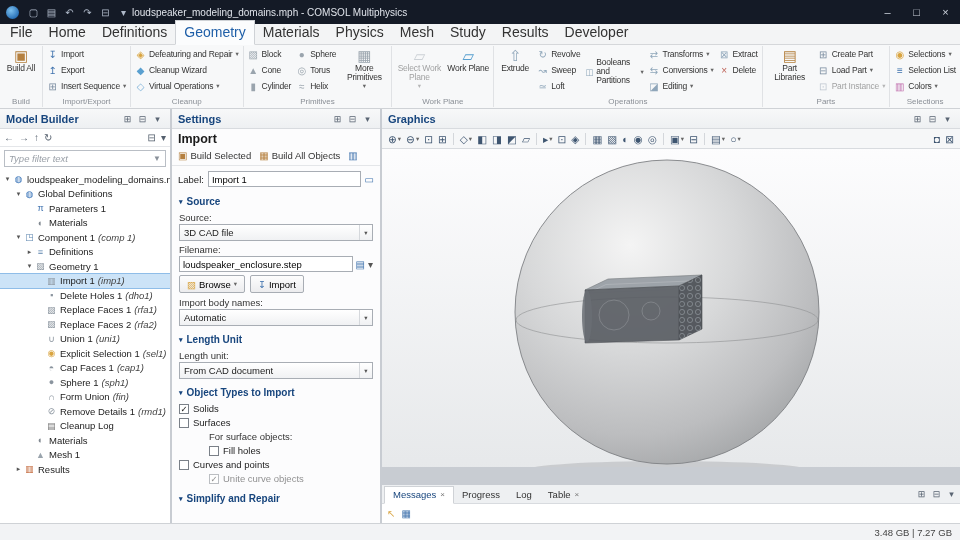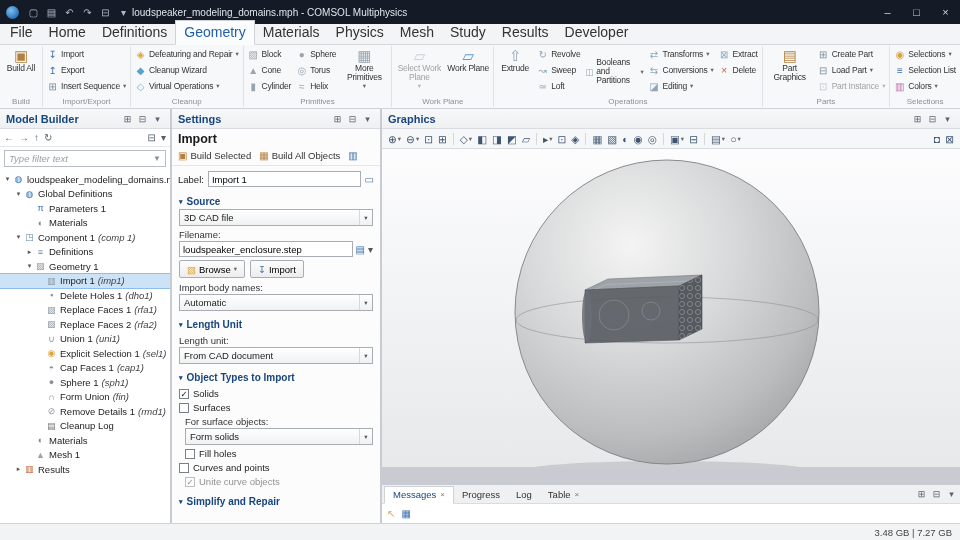--- a/index.html
+++ b/index.html
@@ -80,21 +80,21 @@
 .f-label{font-size:9.5px;color:#333;margin:3px 0 1px}
 .f-select{height:17px;border:1px solid #a8adb4;background:linear-gradient(#ffffff,#f0f1f3);display:flex;align-items:center;padding:0 0 0 4px;margin-bottom:2px}
 .f-selval{flex:1;font-size:9.5px;white-space:nowrap;overflow:hidden}
 .f-selarrow{font-size:6.5px;color:#555;border-left:1px solid #d5d8dc;width:13px;text-align:center;align-self:stretch;display:flex;align-items:center;justify-content:center}
 .f-filerow{display:flex;align-items:center;gap:3px;margin-bottom:3px}
 .f-filerow input{flex:1;height:16px;border:1px solid #a8adb4;font-size:9.5px;padding:0 3px;font-family:inherit;min-width:0}
 .fr-ic{font-size:10px}
 .f-check{display:flex;align-items:center;gap:4px;margin:3px 0;font-size:9.5px}
 .cb{width:10px;height:10px;border:1px solid #7a8088;background:#fff;font-size:8.5px;line-height:9px;text-align:center;color:#222;flex:0 0 auto}
 .cdis{opacity:.5}
-.ind{margin-left:6px}
+.ind{margin-left:30px}
 .f-btnrow{display:flex;gap:5px;margin:3px 0 4px}
 .f-btn{display:flex;align-items:center;gap:3px;border:1px solid #a8adb4;background:linear-gradient(#fdfdfd,#ececee);font-size:9.5px;padding:1px 7px;height:18px;font-family:inherit;border-radius:2px}
 
 
 .gtoolbar{height:20px;background:#f6f7f8;border-bottom:1px solid #d8dbdf;display:flex;align-items:center;padding:0 4px;gap:1px;overflow:hidden;flex:0 0 auto}
 .gt-ic{display:flex;align-items:center;color:#3e5570;font-size:10.5px;padding:0 2px;height:16px;flex:0 0 auto}
 .ga{font-size:6.5px;color:#666;margin-left:1px}
 .gt-sep{width:1px;height:12px;background:#d4d7db;margin:0 3px;flex:0 0 auto}
 .gt-spacer{flex:1}
 .canvas{flex:1;position:relative;min-height:0;background:#fdfdfe}
@@ -305,21 +305,21 @@
               <span>Delete</span>
             </div>
           </div>
         </div>
         <div class="rgroup-label">Operations</div>
       </div>
       <div class="rgroup">
         <div class="rbody">
           <div class="rlarge">
             <span class="ric" style="color: rgb(181, 128, 63);">▤</span>
-            <span class="rlabel">Part Graphics</span>
+            <span class="rlabel">Part Libraries</span>
           </div>
           <div class="rstack">
             <div class="rsmall">
               <span class="ric-s" style="color: rgb(122, 140, 160);">⊞</span>
               <span>Create Part</span>
             </div>
             <div class="rsmall">
               <span class="ric-s" style="color: rgb(122, 140, 160);">⊟</span>
               <span>Load Part</span>
               <span class="rarrow">▾</span>
@@ -527,20 +527,21 @@
         <span>Label:</span>
         <input value="Import 1" style="">
         <span class="fr-ic" id="rename-ic" style="color: rgb(63, 114, 173);">▭</span>
       </div>
       <div class="set-body">
           <div class="sec">
             <div class="sec-h">
               <span class="sec-ch">▾</span>
               <span>Source</span>
             </div>
+            <div class="f-label">Source:</div>
             <div class="f-select">
               <span class="f-selval">3D CAD file</span>
               <span class="f-selarrow">▾</span>
             </div>
             <div class="f-label">Filename:</div>
             <div class="f-filerow">
               <input value="loudspeaker_enclosure.step" style="">
               <span class="fr-ic" style="color: rgb(63, 114, 173);">▤</span>
               <span class="fr-ic" style="color: rgb(85, 85, 85);">▾</span>
             </div>
@@ -579,24 +580,20 @@
             </div>
             <div class="f-check">
               <span class="cb">✓</span>
               <span>Solids</span>
             </div>
             <div class="f-check">
               <span class="cb"></span>
               <span>Surfaces</span>
             </div>
             <div class="f-label ind">For surface objects:</div>
-            <div class="f-select ind">
-              <span class="f-selval">Form solids</span>
-              <span class="f-selarrow">▾</span>
-            </div>
             <div class="f-check ind">
               <span class="cb"></span>
               <span>Fill holes</span>
             </div>
             <div class="f-check">
               <span class="cb"></span>
               <span>Curves and points</span>
             </div>
             <div class="f-check ind cdis">
               <span class="cb">✓</span>

